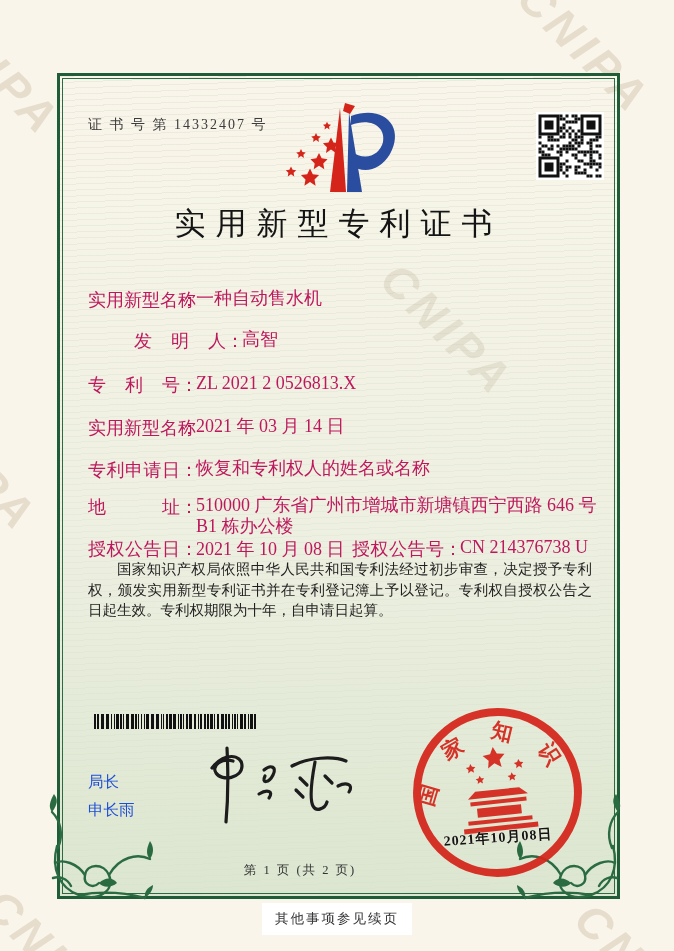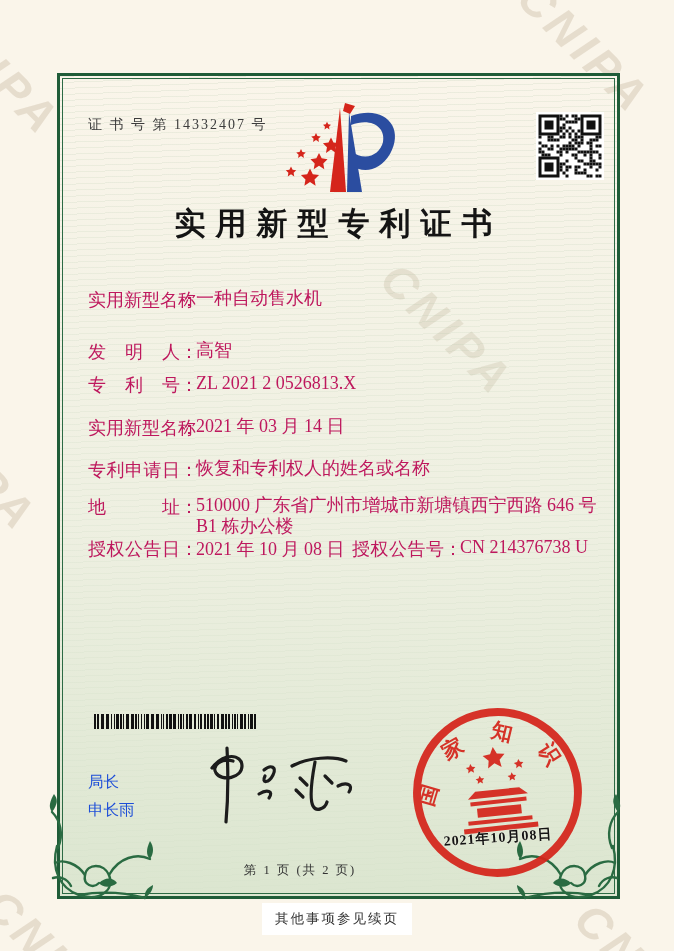--- a/index.html
+++ b/index.html
@@ -30,21 +30,21 @@
   .frame::after{
     content:"";position:absolute;inset:2px;border:1px solid #2c6a44;pointer-events:none;
   }
   .cert-no{
     position:absolute;left:88px;top:116px;font-size:14px;color:#3c3c3c;letter-spacing:2px;
   }
   .qr{position:absolute;left:536px;top:112px;width:68px;height:68px;background:#fff;padding:0;}
   .logo{position:absolute;left:283px;top:102px;width:122px;height:94px;}
   .title{
     position:absolute;left:57px;top:203px;width:563px;text-align:center;
-    font-size:31px;font-weight:bold;letter-spacing:10px;color:#141414;
+    font-size:31px;font-weight:normal;letter-spacing:10px;color:#141414;
   }
   .frow{position:absolute;left:88px;font-size:18px;color:#be185d;white-space:nowrap;}
   .flabel{
     display:inline-block;width:92px;text-align:justify;text-align-last:justify;vertical-align:top;
   }
   .fcolon{display:inline-block;width:16px;vertical-align:top;}
   .fvalue{display:inline-block;max-width:402px;vertical-align:top;white-space:normal;line-height:21px;}
   .grant-left{display:inline-block;width:264px;vertical-align:top;}
   .paras{
     position:absolute;left:88px;top:559px;width:504px;
@@ -288,40 +288,41 @@
       <rect x="57" y="60" width="3" height="3"></rect>
       <rect x="60" y="60" width="3" height="3"></rect>
     </g>
 </svg>
 
 <div class="title">实用新型专利证书</div>
 
 <div class="frow" style="top:288px;">
   <span class="flabel">实用新型名称</span><span class="fcolon">：</span><span class="fvalue">一种自动售水机</span>
 </div>
-<div class="frow" style="top:340px;">
+<div class="frow" style="top:329px;margin-left:46px;">
   <span class="flabel">发明人</span><span class="fcolon">：</span><span class="fvalue">高智</span>
 </div>
 <div class="frow" style="top:373px;">
   <span class="flabel">专利号</span><span class="fcolon">：</span><span class="fvalue">ZL 2021 2 0526813.X</span>
 </div>
 <div class="frow" style="top:416px;">
   <span class="flabel">实用新型名称</span><span class="fcolon">：</span><span class="fvalue">2021 年 03 月 14 日</span>
 </div>
 <div class="frow" style="top:458px;">
   <span class="flabel">专利申请日</span><span class="fcolon">：</span><span class="fvalue">恢复和专利权人的姓名或名称</span>
 </div>
 <div class="frow" style="top:495px;">
   <span class="flabel">地址</span><span class="fcolon">：</span><span class="fvalue">510000 广东省广州市增城市新塘镇西宁西路 646 号 B1 栋办公楼</span>
 </div>
 <div class="frow" style="top:537px;">
   <span class="grant-left"><span class="flabel">授权公告日</span><span class="fcolon">：</span><span>2021 年 10 月 08 日</span></span><span><span class="flabel">授权公告号</span><span class="fcolon">：</span><span>CN 214376738 U</span></span>
 </div>
 
 <div class="paras">
+  <p>国家知识产权局依照中华人民共和国专利法经过初步审查，决定授予专利权，颁发实用新型专利证书并在专利登记簿上予以登记。专利权自授权公告之日起生效。专利权期限为十年，自申请日起算。</p>
 </div>
 
 <svg class="barcode" viewBox="0 0 164 15" preserveAspectRatio="none">
   <g id="barcode-bars" fill="#111">
       <rect x="0" y="0" width="2" height="15"></rect>
       <rect x="3" y="0" width="2" height="15"></rect>
       <rect x="7" y="0" width="3" height="15"></rect>
       <rect x="12" y="0" width="3" height="15"></rect>
       <rect x="17" y="0" width="1" height="15"></rect>
       <rect x="20" y="0" width="1" height="15"></rect>

